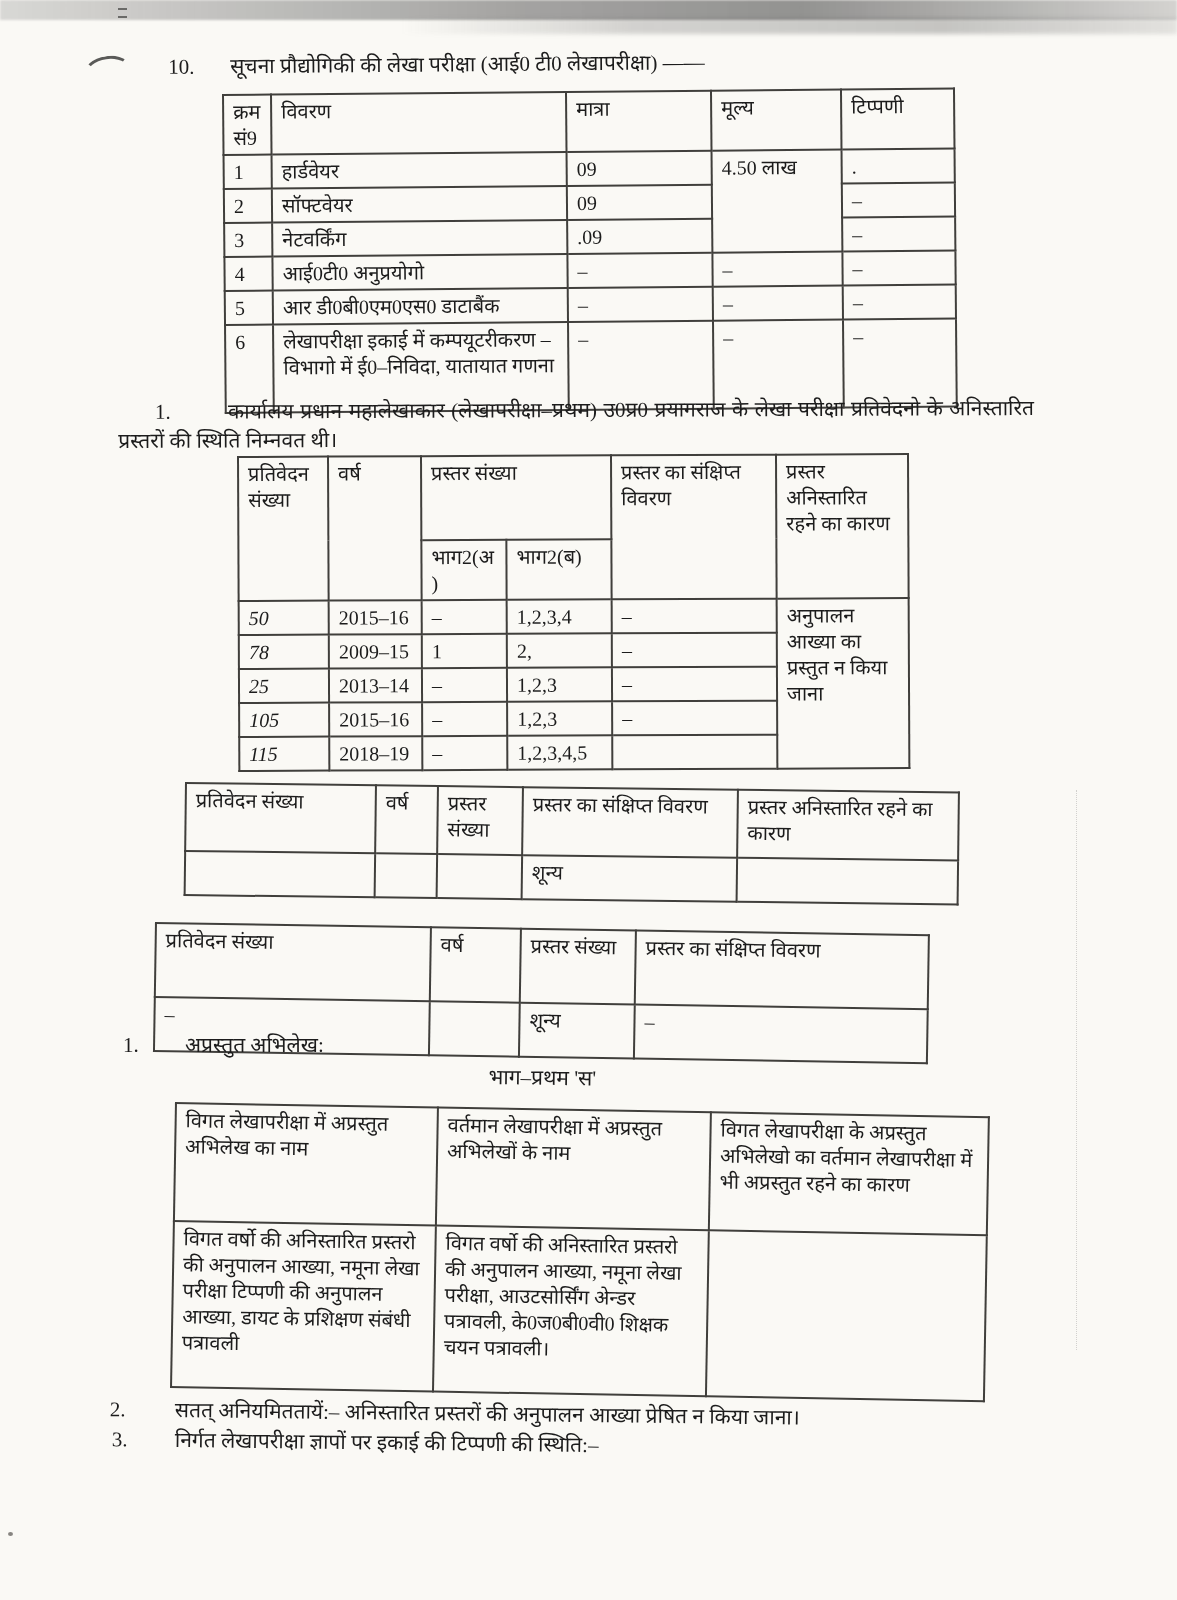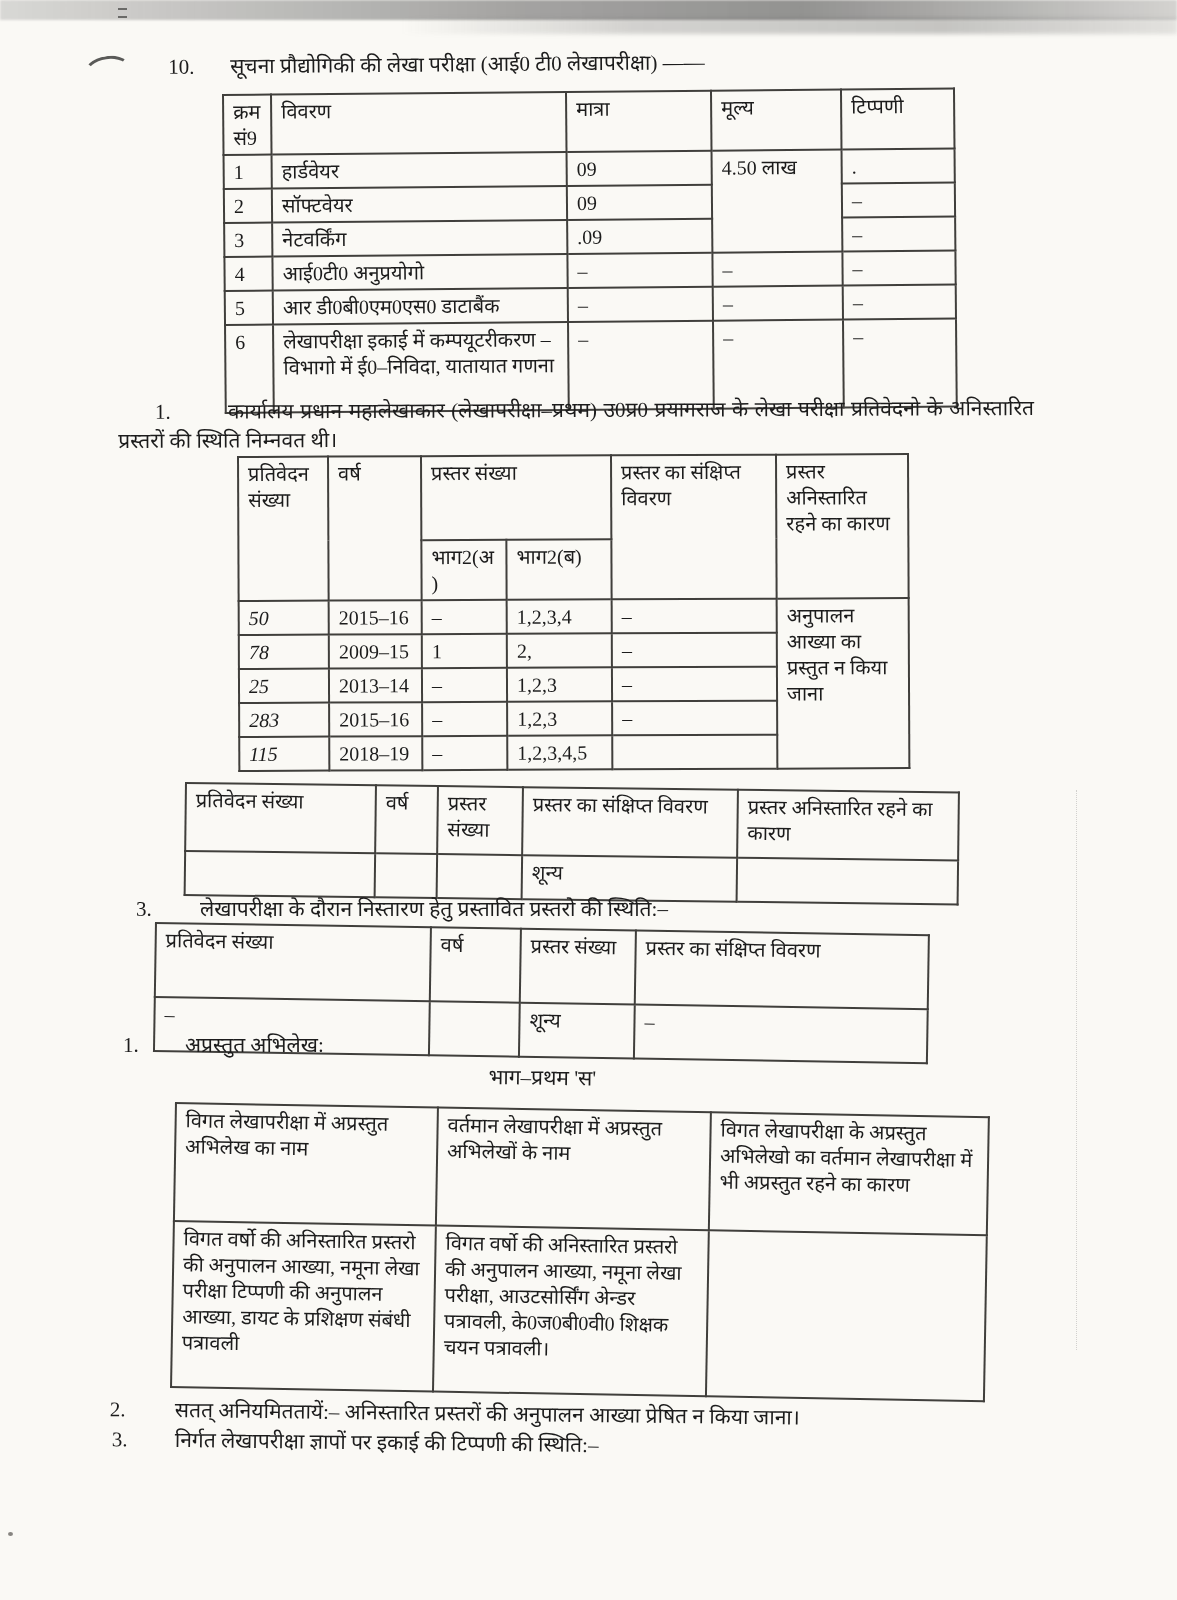--- a/index.html
+++ b/index.html
@@ -178,21 +178,21 @@
       <td>–</td>
     </tr>
     <tr style="height:31px;">
       <td class="bignum">25</td>
       <td>2013–14</td>
       <td>–</td>
       <td>1,2,3</td>
       <td>–</td>
     </tr>
     <tr style="height:31px;">
-      <td class="bignum">283</td>
+      <td class="bignum">105</td>
       <td>2015–16</td>
       <td>–</td>
       <td>1,2,3</td>
       <td>–</td>
     </tr>
     <tr style="height:31px;">
       <td class="bignum">115</td>
       <td>2018–19</td>
       <td>–</td>
       <td>1,2,3,4,5</td>
@@ -221,23 +221,20 @@
     <tr style="height:44px;">
       <td></td>
       <td></td>
       <td></td>
       <td class="vbottom">शून्य</td>
       <td></td>
     </tr>
   </tbody>
     </table>
 
-  <div class="abs line" style="top:896px;left:118px;">
-    <span class="num" style="width:82px;text-indent:18px;">3.</span><span>लेखापरीक्षा के दौरान निस्तारण हेतु प्रस्तावित प्रस्तरो की स्थिति:–</span>
-  </div>
 
   <table class="t r-cw2" style="top:922px;left:155px;width:775px;">
     <colgroup>
         <col style="width:275px">
         <col style="width:90px">
         <col style="width:115px">
         <col>
       </colgroup>
     <tbody>
         <tr style="height:74px;">

